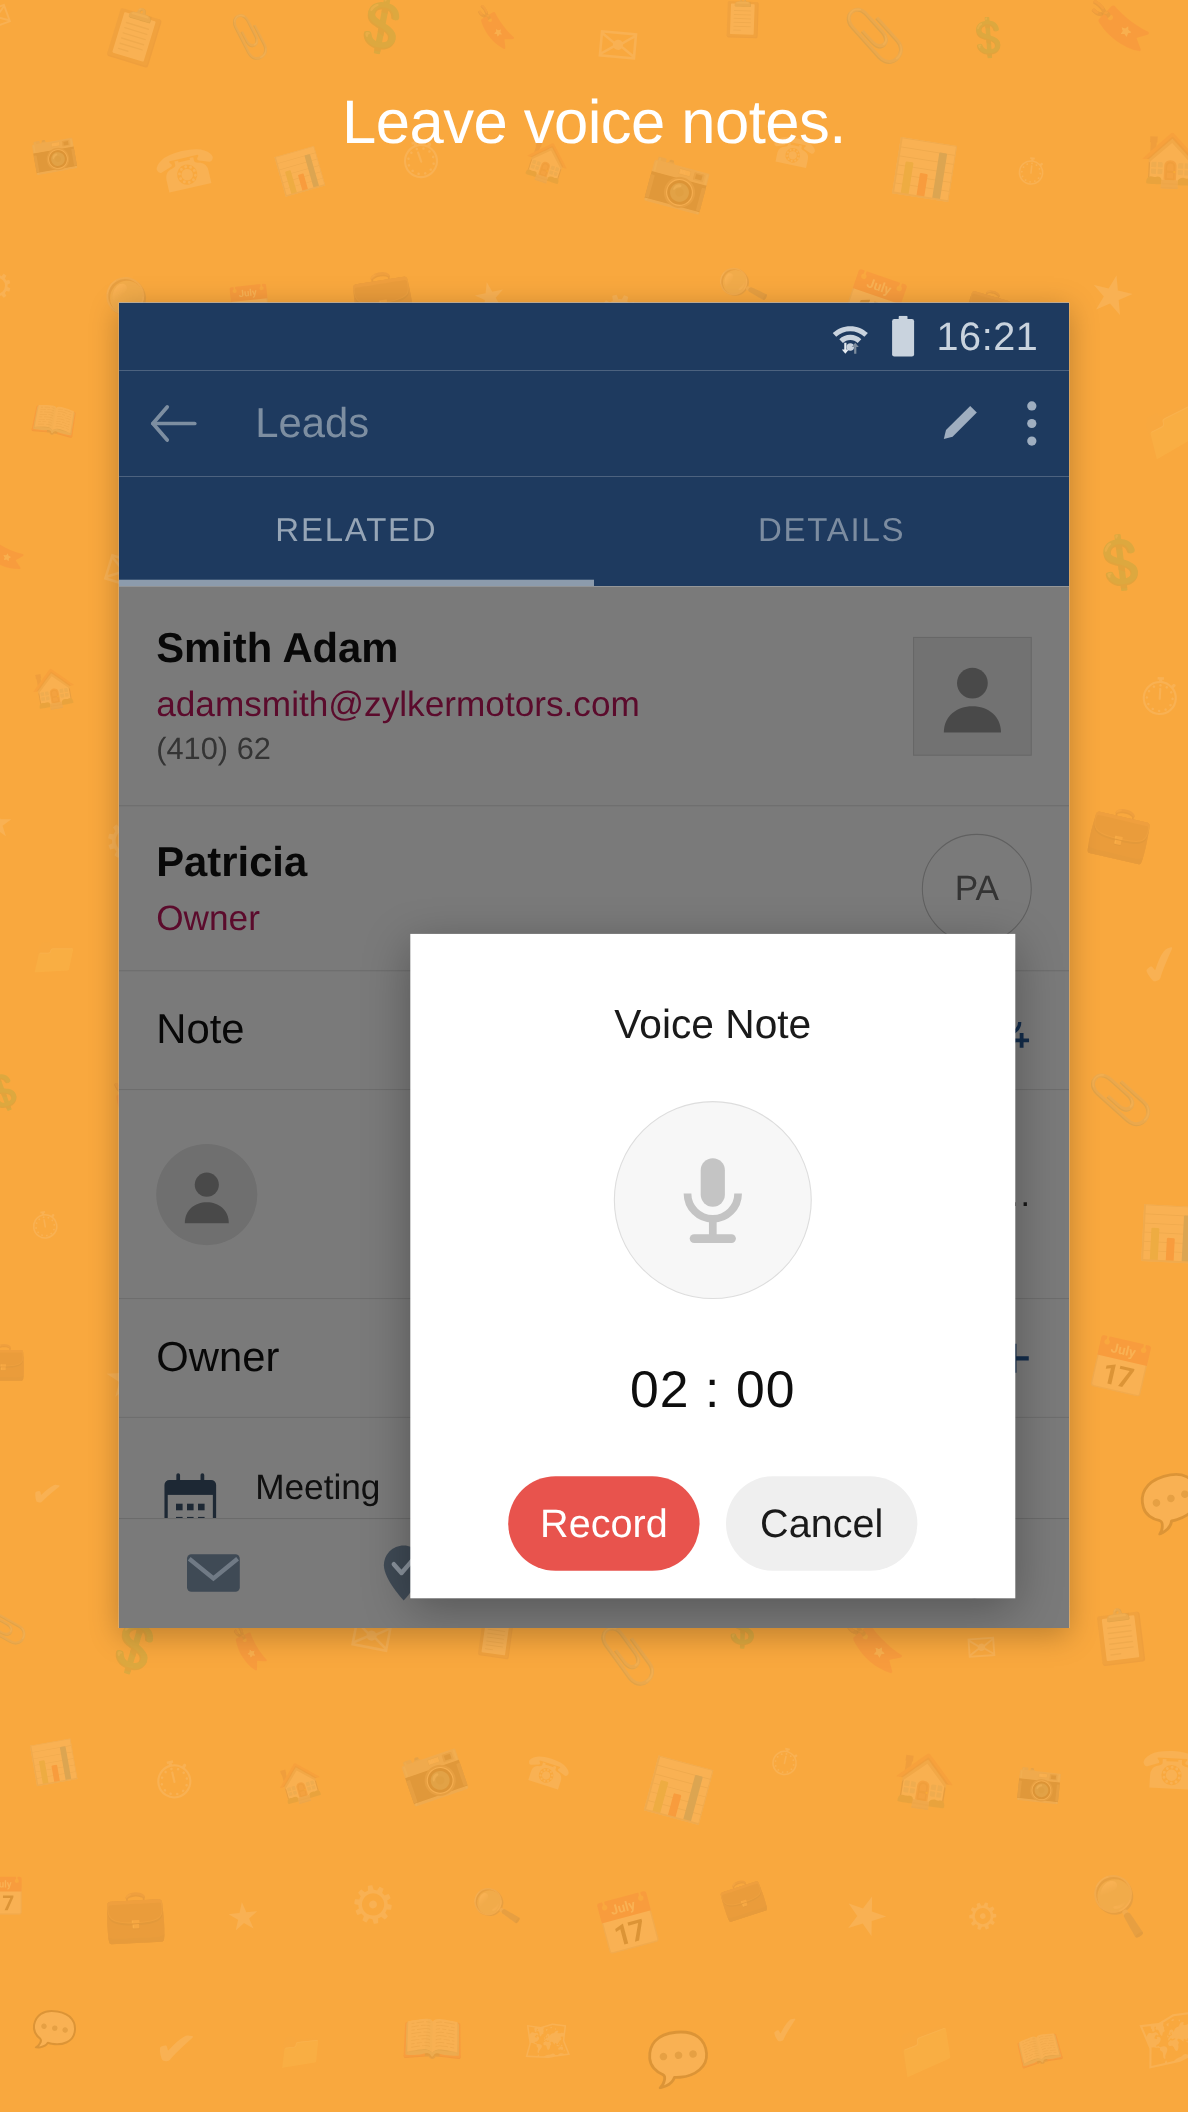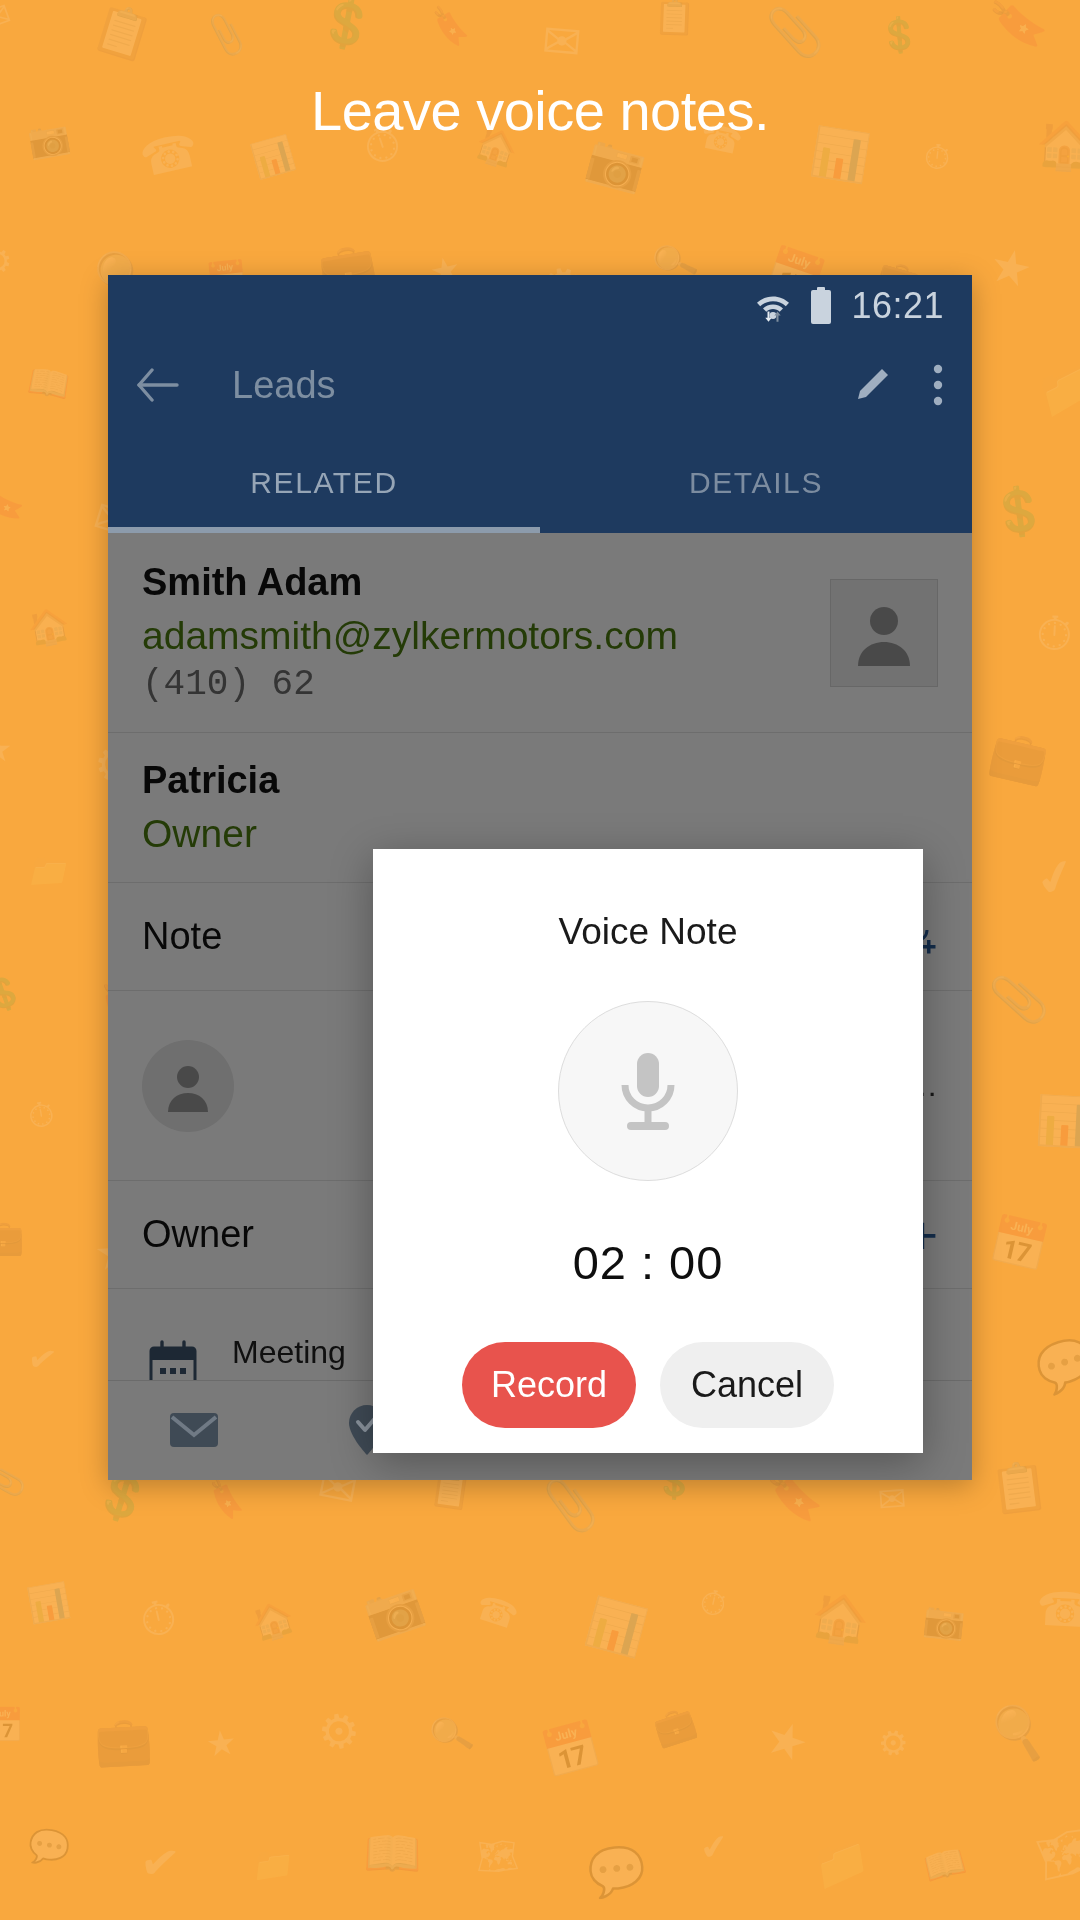--- a/index.html
+++ b/index.html
@@ -120,22 +120,22 @@
   }
 
   .row {
     padding:0 34px;
     border-bottom:1px solid #E4E4E4;
     display:flex;
     align-items:center;
   }
   .contact-row { height:200px; justify-content:space-between; }
   .contact-name { font-size:38px; font-weight:700; color:#111; }
-  .contact-sub { font-size:39px; color:#4d7c0f; margin-top:10px; }
-  .contact-sub2 { font-size:36px; color:#6E6E6E; margin-top:6px;font-family:Liberation Mono, monospace; }
+  .contact-sub { font-size:32px; color:#be185d; margin-top:10px; }
+  .contact-sub2 { font-size:28px; color:#6E6E6E; margin-top:6px; }
 
   .avatar-square {
     width:108px; height:108px;
     border:1px solid #D8D8D8;
     background:#EFEFEF;
     display:flex; align-items:center; justify-content:center;
   }
   .avatar-circle {
     width:100px; height:100px;
     border-radius:50%;
@@ -486,20 +486,21 @@
             <path d="M11 70c0-15 11.6-24 26-24s26 9 26 24z" fill="#9A9A9A"></path>
           </svg>
         </div>
       </div>
 
       <div class="row contact-row2">
         <div>
           <div class="contact-name">Patricia</div>
           <div class="contact-sub">Owner</div>
         </div>
+        <div class="avatar-circle">PA</div>
       </div>
 
       <div class="section-head">
         <span class="section-title">Note</span>
         <span class="section-actions">
           <span>
             <svg width="38" height="40" viewBox="0 0 38 40">
               <path d="M2 4 h24 v5 h-9.5 v22 h-5 V9 H2z" fill="#2B5F9E"></path>
               <path d="M27 24 h4 v5 h5 v4 h-5 v5 h-4 v-5 h-5 v-4 h5z" fill="#2B5F9E"></path>
             </svg>

